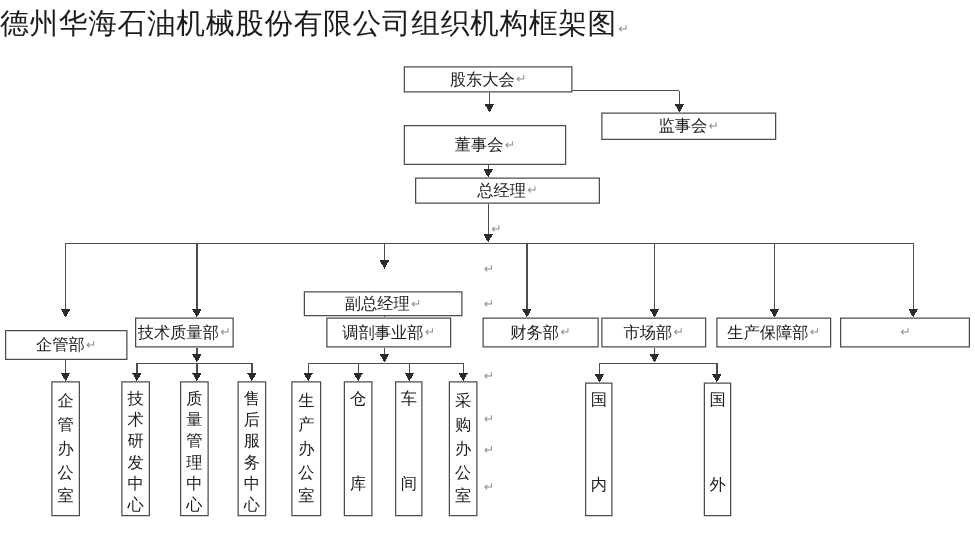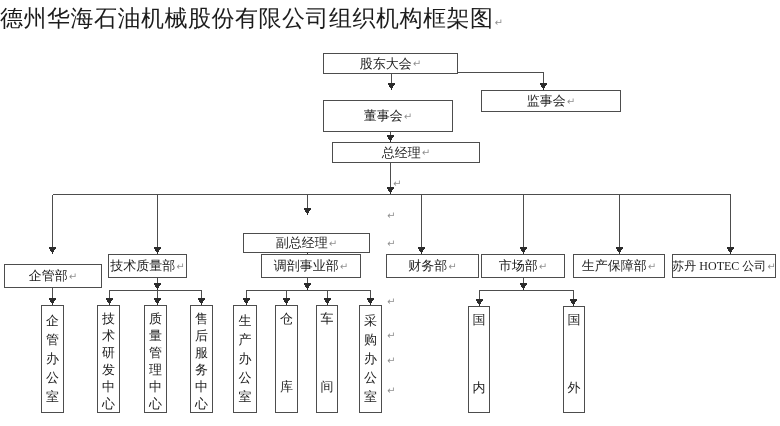--- a/index.html
+++ b/index.html
@@ -131,21 +131,20 @@
     </div>
   <div class="box" style="left:481px;top:254px;width:84px;height:24px">
       <span>市场部</span>
       <span class="cr">↵</span>
     </div>
   <div class="box" style="left:573px;top:254px;width:92px;height:24px">
       <span>生产保障部</span>
       <span class="cr">↵</span>
     </div>
   <div class="box sm" style="left:672px;top:254px;width:104px;height:24px">
-      <span>苏丹 HOTEC 公司</span>
       <span class="cr">↵</span>
     </div>
 
   <div class="vbox lh19" style="left:41px;top:305px;width:23px;height:108px">企
 管
 办
 公
 室</div>
   <div class="vbox lh17" style="left:97px;top:305px;width:23px;height:108px">技
 术

